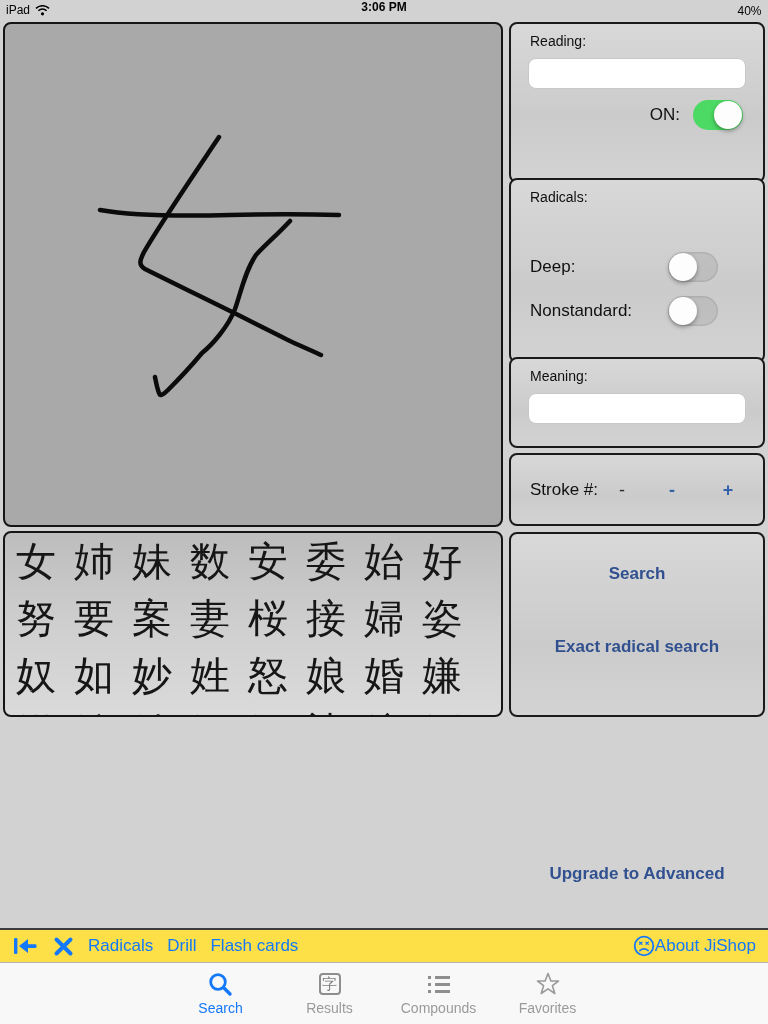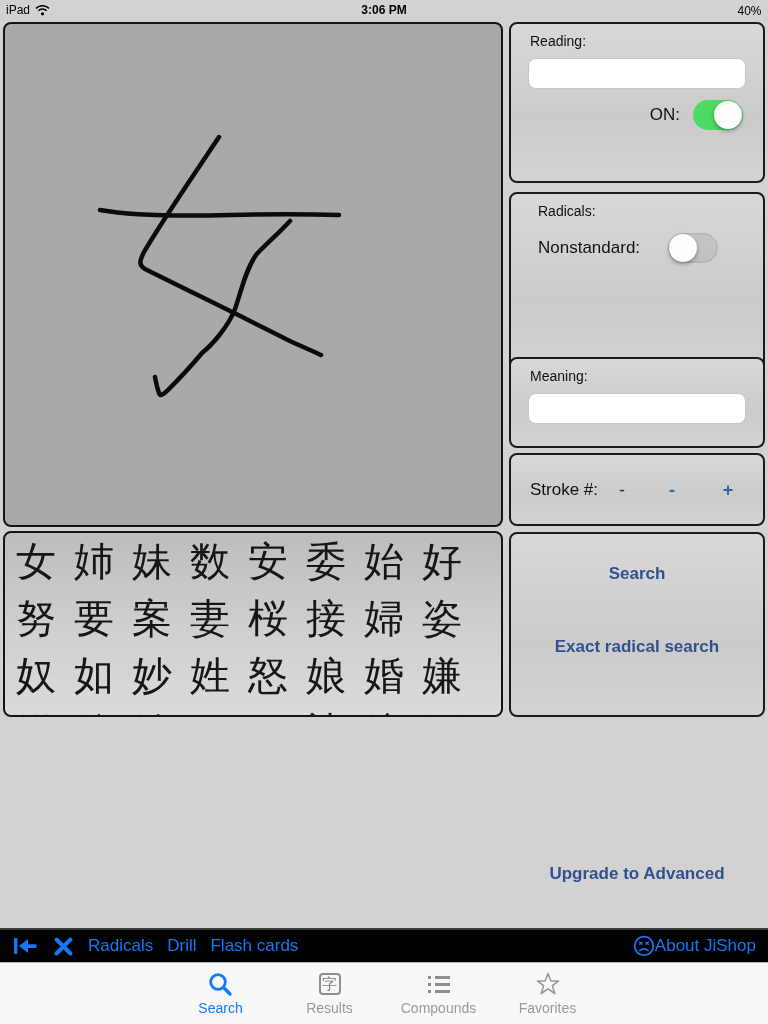--- a/index.html
+++ b/index.html
@@ -7,21 +7,21 @@
   body {
     position:relative;
     background:#d2d2d2;
     font-family:"Liberation Sans", sans-serif;
     color:#111;
   }
 
   
   .status-bar{
     position:absolute; top:0; left:0; width:768px; height:20px;
-    display:flex; align-items:center; padding:0 6px;
+    display:flex; padding:0 6px;
     font-size:12px; color:#000;
   }
   .sb-left{ display:flex; align-items:center; gap:5px; }
   .sb-time{ position:absolute; left:0; right:0; text-align:center; font-weight:bold; }
   .sb-right{ margin-left:auto; display:flex; align-items:center; gap:4px;flex-direction:column; }
   .battery{ display:flex; align-items:center; }
 
   
   .draw-canvas{
     position:absolute; left:3px; top:22px; width:500px; height:505px;
@@ -67,21 +67,21 @@
     background:#fdfdfd; box-shadow:0 2px 4px rgba(0,0,0,0.35);
   }
   .toggle.on{ background:#4cd964; box-shadow:none; }
   .toggle.on .knob{ left:21px; }
 
   .p-reading{ top:22px; height:161px; }
   .p-reading .toggle-row{ justify-content:flex-end; padding-right:20px; gap:13px; }
   .p-reading .row-on{ margin-top:11px; }
   .p-reading .row-kun{ margin-top:13px; }
 
-  .p-radicals{ top:192px; height:185px;padding-left:8px; }
+  .p-radicals{ top:178px; height:185px; }
   .p-radicals .toggle-row{ padding:0 45px 0 19px; }
   .p-radicals .t-label{ flex:1; }
   .p-radicals .row-deep{ margin-top:47px; }
   .p-radicals .row-nonstd{ margin-top:14px; }
 
   .p-meaning{ top:357px; height:91px; }
 
   .p-stroke{ top:453px; height:73px; }
   .p-stroke .inner{ position:relative; height:100%; }
   .p-stroke .s-label{ position:absolute; left:19px; top:50%; transform:translateY(-50%); font-size:17px; }
@@ -101,21 +101,21 @@
   .p-search .b-exact{ margin-top:53px; }
 
   .upgrade{
     position:absolute; left:509px; top:824px; width:256px; text-align:center;
     font-size:17px; font-weight:bold; color:#31508f; cursor:pointer;margin-top:40px;
   }
 
   
   .toolbar{
     position:absolute; left:0; top:928px; width:768px; height:34px;
-    background:#000000; border-top:2px solid #3c3c3c;
+    background:#fde047; border-top:2px solid #3c3c3c;
     display:flex; align-items:center; padding:0 12px;
   }
   .toolbar .tb-left{ display:flex; align-items:center; gap:14px; }
   .toolbar .tb-right{ margin-left:auto; display:flex; align-items:center; }
   .tb-link{ font-size:17px; color:#1478fa; cursor:pointer; white-space:nowrap; }
   .tb-icon{ display:flex; align-items:center; cursor:pointer; }
 
   
   .tabbar{
     position:absolute; left:0; top:962px; width:768px; height:62px;
@@ -224,20 +224,26 @@
   <div class="toggle-row row-on">
     <span class="t-label">ON:</span>
     <span class="toggle on">
         <span class="knob"></span>
       </span>
   </div>
 </div>
 
 <div class="panel p-radicals">
   <div class="panel-title">Radicals:</div>
+  <div class="toggle-row row-deep">
+    <span class="t-label">Deep:</span>
+    <span class="toggle">
+        <span class="knob"></span>
+      </span>
+  </div>
   <div class="toggle-row row-nonstd">
     <span class="t-label">Nonstandard:</span>
     <span class="toggle">
         <span class="knob"></span>
       </span>
   </div>
 </div>
 
 <div class="panel p-meaning">
   <div class="panel-title">Meaning:</div>

